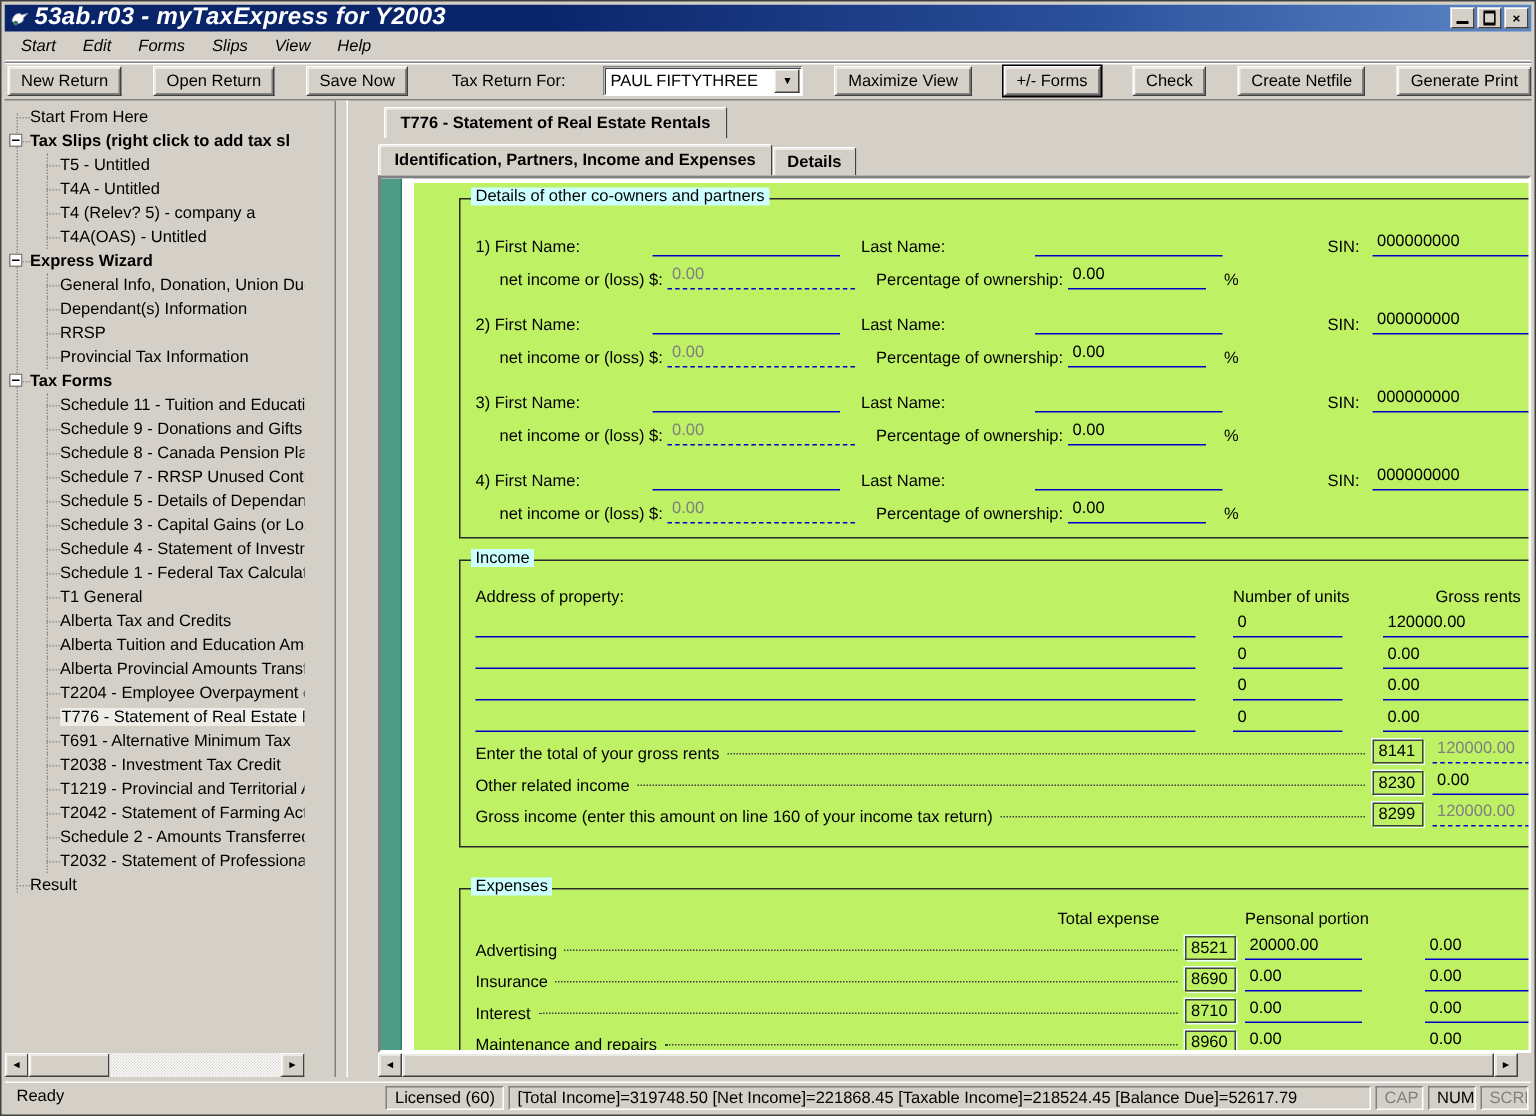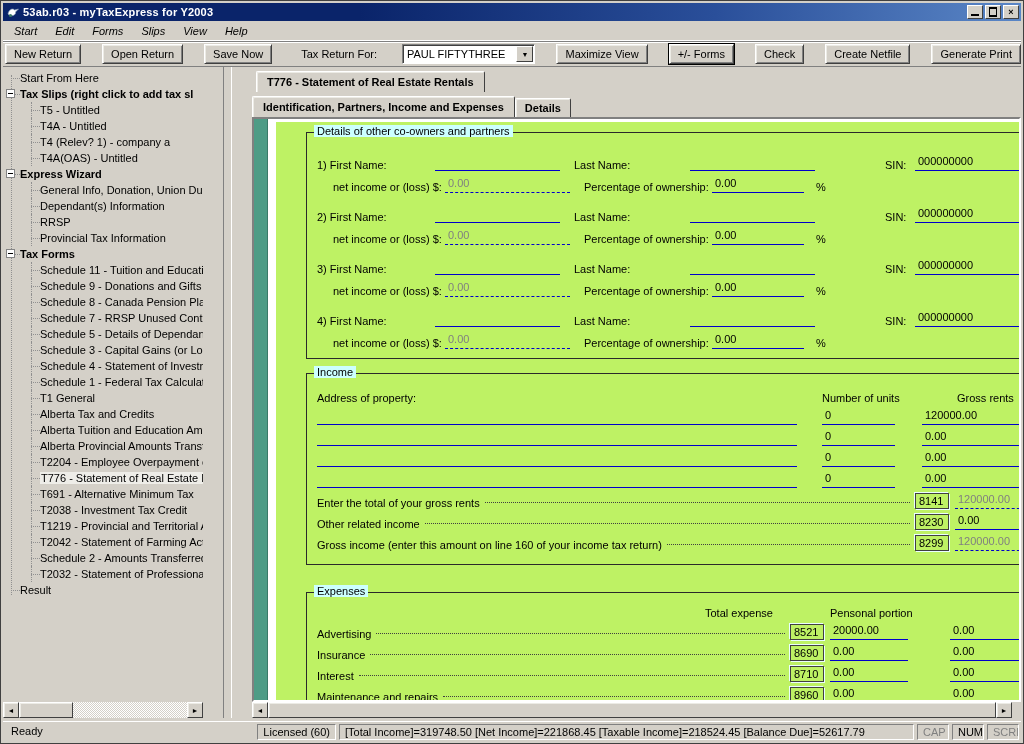--- a/index.html
+++ b/index.html
@@ -3,21 +3,21 @@
 <meta charset="utf-8">
 <style>
   * { margin:0; padding:0; box-sizing:border-box; }
   html,body { width:1024px; height:744px; }
   body { font-family:"Liberation Sans","DejaVu Sans",sans-serif; font-size:11px; color:#000; background:#d4d0c8; }
   .window { position:relative; width:1024px; height:744px; background:#d4d0c8; border:3px solid #d4d0c8; outline:1px solid #404040; outline-offset:-1px; overflow:hidden; }
 
   
   .titlebar { position:absolute; top:0; left:0; right:0; height:18px; background:linear-gradient(to right,#0a246a 0%,#0a246a 35%,#2a4f9a 70%,#5a86c6 100%); display:flex; align-items:center; padding:0 2px; }
   .app-icon { width:14px; height:14px; margin:0 3px 0 1px; flex:none; }
-  .title-text { color:#fff; font-weight:bold; font-size:11px; letter-spacing:.2px; white-space:nowrap; }
+  .title-text { color:#fff; font-weight:bold; font-size:16px; letter-spacing:.2px; white-space:nowrap;font-style:italic; }
   .win-btns { margin-left:auto; display:flex; gap:2px; }
   .wbtn { width:16px; height:14px; background:#d4d0c8; border:1px solid; border-color:#fff #404040 #404040 #fff; display:flex; align-items:center; justify-content:center; font-size:9px; line-height:1; font-weight:bold; position:relative; }
   .glyph-min { position:absolute; left:3px; bottom:2px; width:8px; height:2px; background:#000; }
   .glyph-restore { position:absolute; left:3px; top:2px; width:8px; height:8px; }
   .glyph-restore::before { content:""; position:absolute; right:0; top:0; width:6px; height:6px; border:1px solid #000; border-top-width:2px; background:#d4d0c8; }
   .glyph-restore::after { content:""; position:absolute; left:0; bottom:0; width:6px; height:6px; border:1px solid #000; border-top-width:2px; background:#d4d0c8; }
 
   
   .menubar { position:absolute; top:18px; left:0; right:0; height:20px; display:flex; align-items:center; padding-left:2px; border-bottom:1px solid #fff;font-style:italic; }
   .menu-item { padding:2px 9px; }
@@ -164,21 +164,21 @@
   </div>
 
   <div class="main">
 
     <div class="tree-panel">
       <div class="tree">
         <div class="ti l0"><span class="lbl">Start From Here</span></div>
         <div class="ti l0 b"><span class="exp"></span><span class="lbl">Tax Slips (right click to add tax sl</span></div>
         <div class="ti l1"><span class="lbl">T5 - Untitled</span></div>
         <div class="ti l1"><span class="lbl">T4A - Untitled</span></div>
-        <div class="ti l1"><span class="lbl">T4 (Relev? 1) - company a</span></div>
+        <div class="ti l1"><span class="lbl">T4 (Relev? 5) - company a</span></div>
         <div class="ti l1"><span class="lbl">T4A(OAS) - Untitled</span></div>
         <div class="ti l0 b"><span class="exp"></span><span class="lbl">Express Wizard</span></div>
         <div class="ti l1"><span class="lbl">General Info, Donation, Union Due</span></div>
         <div class="ti l1"><span class="lbl">Dependant(s) Information</span></div>
         <div class="ti l1"><span class="lbl">RRSP</span></div>
         <div class="ti l1"><span class="lbl">Provincial Tax Information</span></div>
         <div class="ti l0 b"><span class="exp"></span><span class="lbl">Tax Forms</span></div>
         <div class="ti l1"><span class="lbl">Schedule 11 - Tuition and Education</span></div>
         <div class="ti l1"><span class="lbl">Schedule 9 - Donations and Gifts</span></div>
         <div class="ti l1"><span class="lbl">Schedule 8 - Canada Pension Plan C</span></div>

